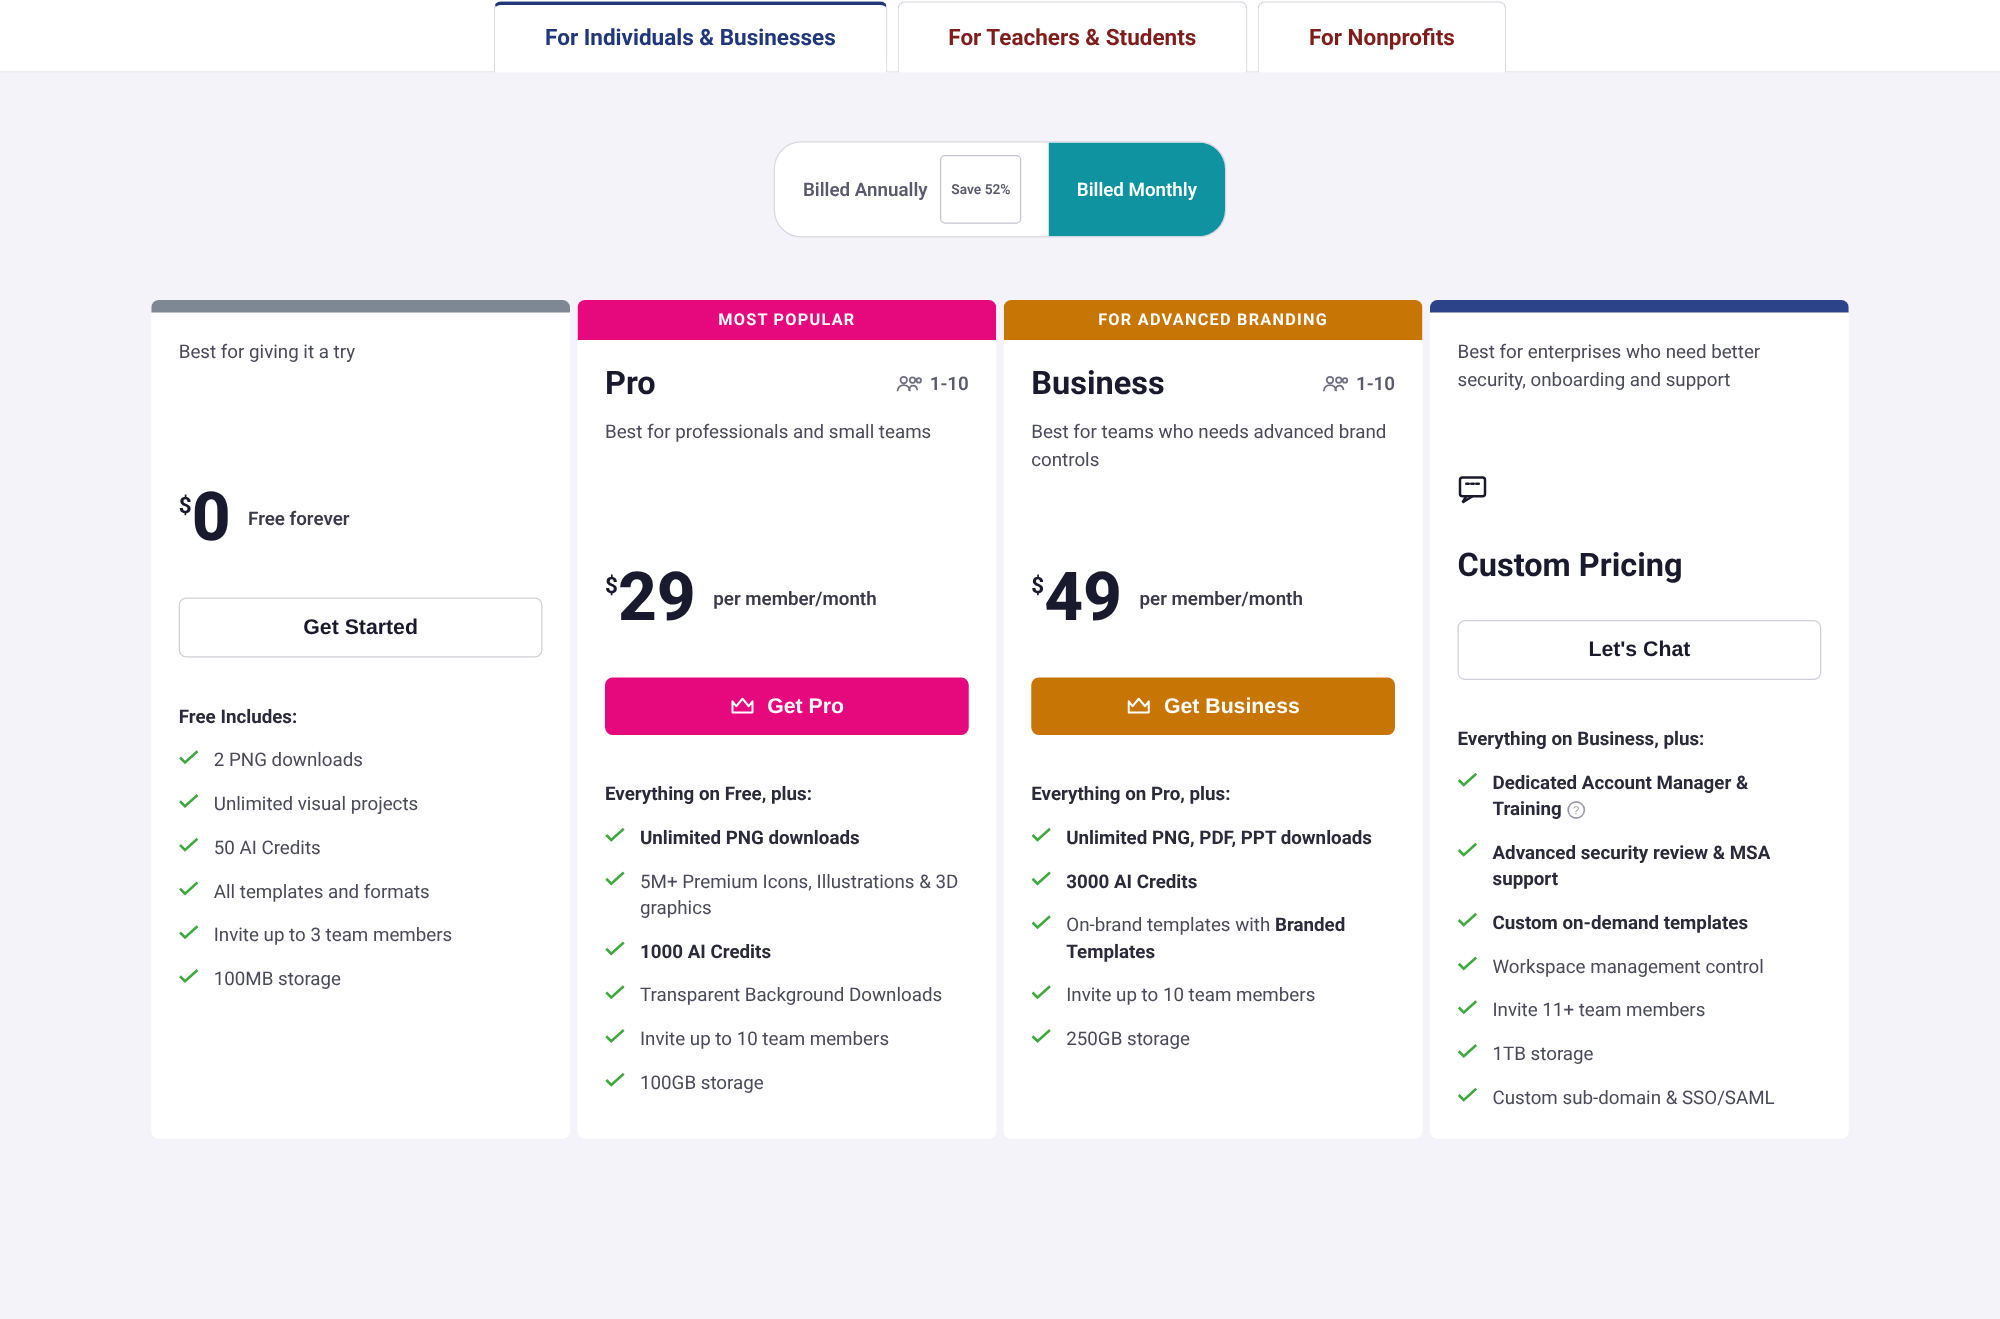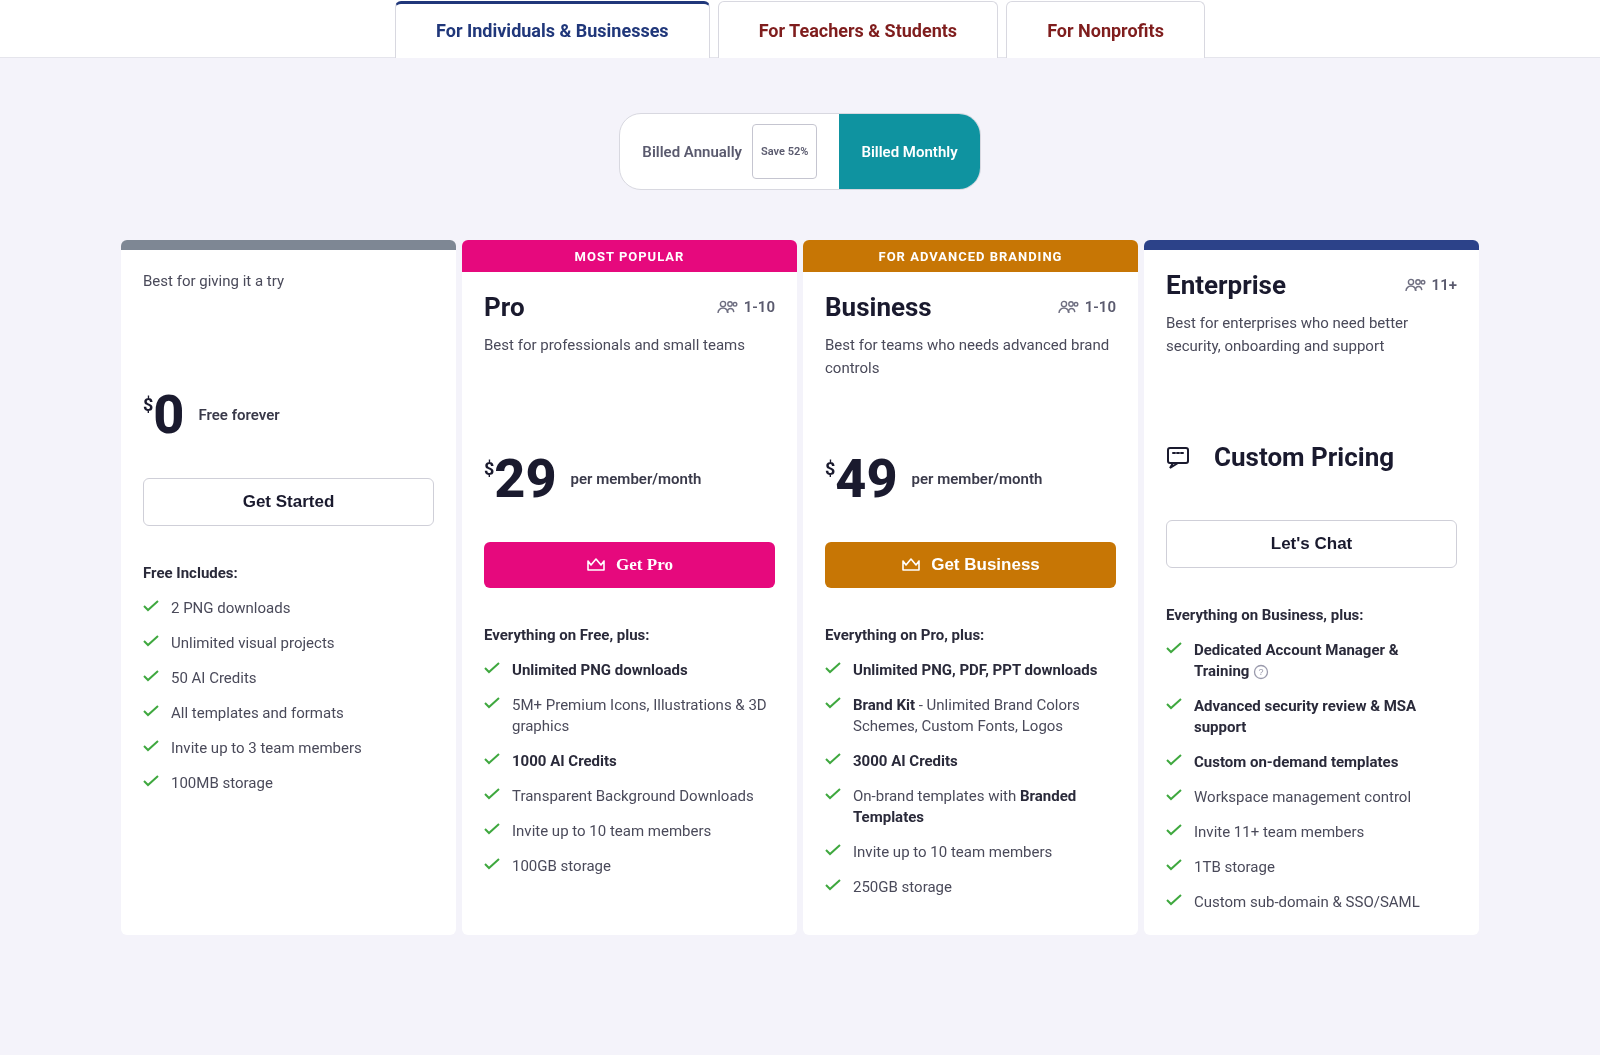--- a/index.html
+++ b/index.html
@@ -152,22 +152,23 @@
     color: #1a1a2e;
     line-height: 1;
   }
   .price-note {
     font-size: 15px;
     font-weight: 600;
     color: #3a3a4a;
   }
   .custom-pricing {
     display: flex;
-    align-items: flex-end;
-    gap: 20px;
+    align-items: flex-start;
+    gap: 32px;
+    flex-direction: column;
   }
   .custom-pricing-label {
     font-size: 26px;
     font-weight: 700;
     color: #1a1a2e;
   }
   .chat-icon svg { display: block; }
   .plan-cta {
     margin-top: 28px;
     width: 100%;
@@ -181,21 +182,21 @@
     align-items: center;
     justify-content: center;
     gap: 10px;
     text-align: right;
   }
   .plan-cta.outline {
     background: #fff;
     color: #1a1a2e;
     border: 1px solid #cfcfd8;
   }
-  .plan-cta.pink { background: #e6097d; color: #fff; font-family: Liberation Serif, serif; }
+  .plan-cta.pink { background: #e6097d; color: #fff; }
   .plan-cta.orange { background: #c77605; color: #fff; }
   .crown-icon svg { display: block; }
   .features-heading {
     margin-top: 38px;
     font-size: 15px;
     font-weight: 700;
     color: #2a2a3a;
     margin-bottom: 16px;
   }
   .features {
@@ -447,28 +448,20 @@
               </svg>
             </span>
             <span class="feature-text"><strong>Unlimited PNG, PDF, PPT downloads</strong></span>
           </li>
         <li>
             <span class="check">
               <svg width="16" height="12" viewBox="0 0 16 12">
                 <path d="M1 6l4 4L15 1" fill="none" stroke="#3fa83f" stroke-width="2"></path>
               </svg>
             </span>
-            <span class="feature-text"><strong>Brand Kit</strong><span> - Unlimited Brand Colors Schemes, Custom Fonts, Logos</span></span>
-          </li>
-        <li>
-            <span class="check">
-              <svg width="16" height="12" viewBox="0 0 16 12">
-                <path d="M1 6l4 4L15 1" fill="none" stroke="#3fa83f" stroke-width="2"></path>
-              </svg>
-            </span>
             <span class="feature-text"><strong>3000 AI Credits</strong></span>
           </li>
         <li>
             <span class="check">
               <svg width="16" height="12" viewBox="0 0 16 12">
                 <path d="M1 6l4 4L15 1" fill="none" stroke="#3fa83f" stroke-width="2"></path>
               </svg>
             </span>
             <span class="feature-text"><span>On-brand templates with </span><strong>Branded Templates</strong></span>
           </li>
@@ -488,37 +481,20 @@
             </span>
             <span class="feature-text">250GB storage</span>
           </li>
       </ul>
     </div>
   </div>
 
   <div class="plan">
     <div class="plan-topbar blue"></div>
     <div class="plan-body">
-      <div class="plan-head">
-        <div class="plan-name">Enterprise</div>
-        <div class="plan-seats">
-          <span class="seats-icon">
-            <svg width="22" height="14" viewBox="0 0 22 14">
-                <g fill="none" stroke="#6e6e80" stroke-width="1.4">
-                  <circle cx="7" cy="4" r="2.6"></circle>
-                  <circle cx="14" cy="4" r="2.2"></circle>
-                  <circle cx="19" cy="4.3" r="1.8"></circle>
-                  <path d="M2 13c0-3 2.5-5 5-5s5 2 5 5"></path>
-                  <path d="M11 12.5c.5-2.5 2-4 3.5-4s3 1.4 3.3 3.6"></path>
-                </g>
-              </svg>
-          </span>
-          <span>11+</span>
-        </div>
-      </div>
       <div class="plan-desc">Best for enterprises who need better security, onboarding and support</div>
       <div class="plan-price-row">
         <div class="custom-pricing">
           <span class="chat-icon">
             <svg width="28" height="26" viewBox="0 0 28 26">
                 <g fill="none" stroke="#1a1a2e" stroke-width="2">
                   <rect x="2" y="2" width="20" height="15" rx="2"></rect>
                   <path d="M7 17l-3 5 8-5"></path>
                   <path d="M7 7h2M11 7h2M15 7h2" stroke-linecap="round"></path>
                 </g>

